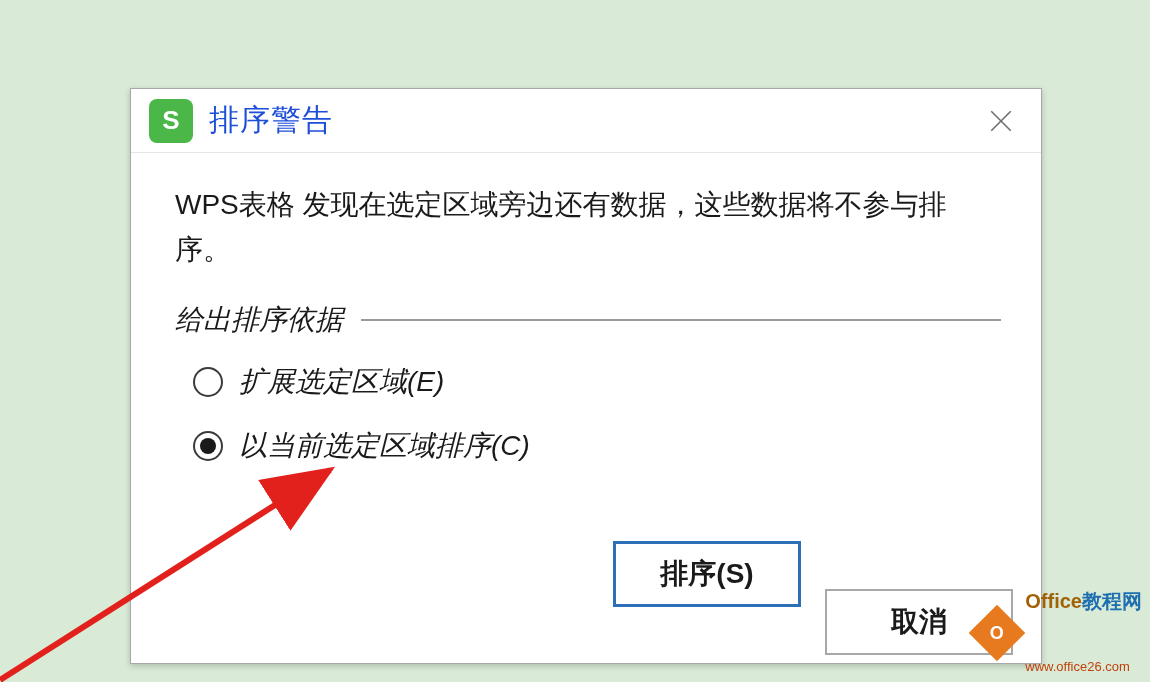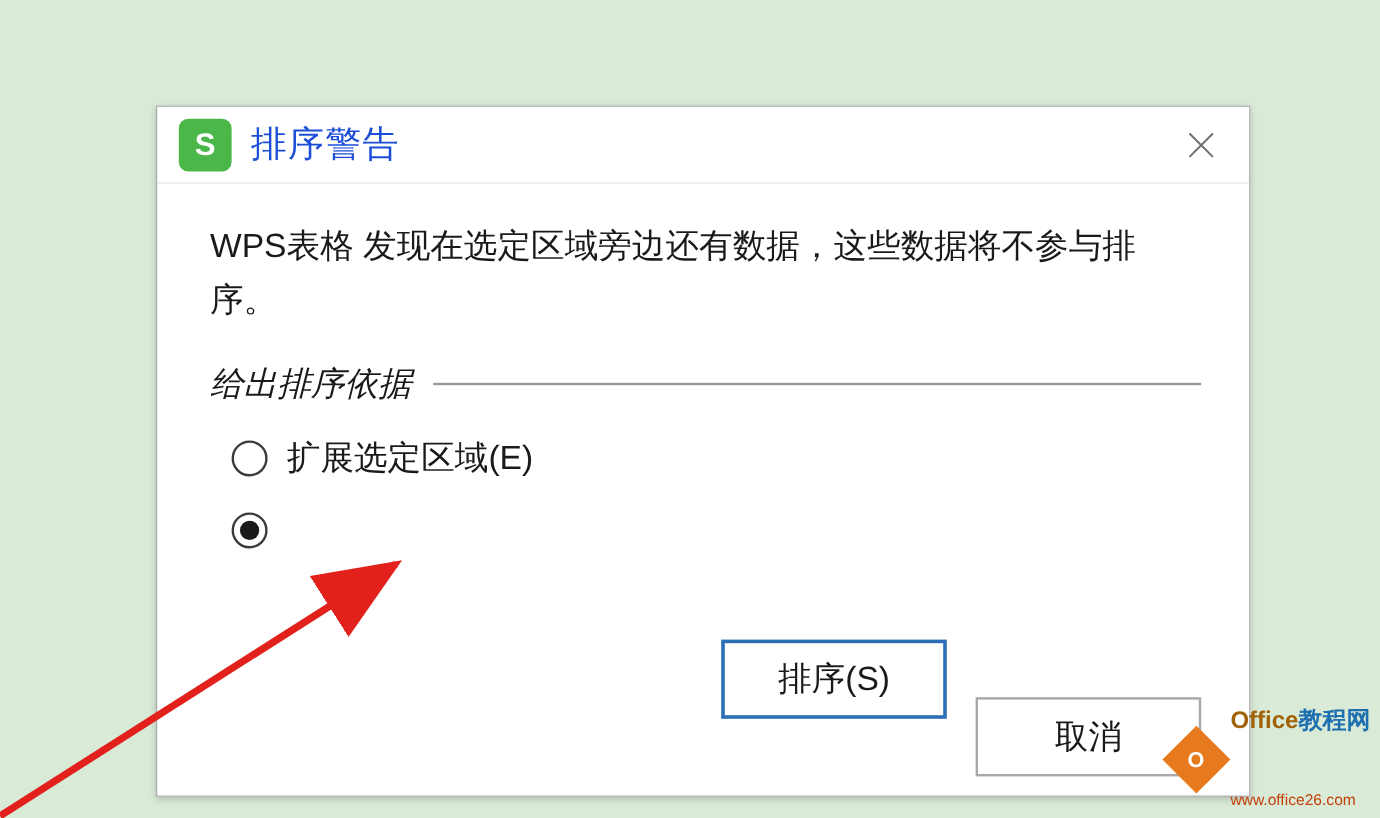--- a/index.html
+++ b/index.html
@@ -105,27 +105,29 @@
     }
     .radio-dot {
       width: 16px;
       height: 16px;
       background: #1a1a1a;
       border-radius: 50%;
     }
     .radio-label {
       font-size: 28px;
       color: #1a1a1a;
+      font-style: italic;
     }
     .button-row {
       display: flex;
       justify-content: flex-end;
       gap: 24px;
-      padding: 0 40px;
+      padding: 0 28px;
       margin-top: 30px;
+      font-weight: bold;
     }
     .btn {
       min-width: 188px;
       height: 66px;
       display: flex;
       align-items: center;
       justify-content: center;
       font-size: 28px;
       color: #1a1a1a;
       background: #fff;
@@ -206,20 +208,21 @@
 
     <div class="radio-group">
       <div class="radio-item">
         <div class="radio-circle"></div>
         <div class="radio-label">扩展选定区域(E)</div>
       </div>
       <div class="radio-item">
         <div class="radio-circle">
           <div class="radio-dot"></div>
         </div>
+        <div class="radio-label">以当前选定区域排序(C)</div>
       </div>
     </div>
   </div>
 
   <div class="button-row">
     <div class="btn btn-primary">
       <span>排序(S)</span>
     </div>
     <div class="btn btn-secondary">
       <span>取消</span>

